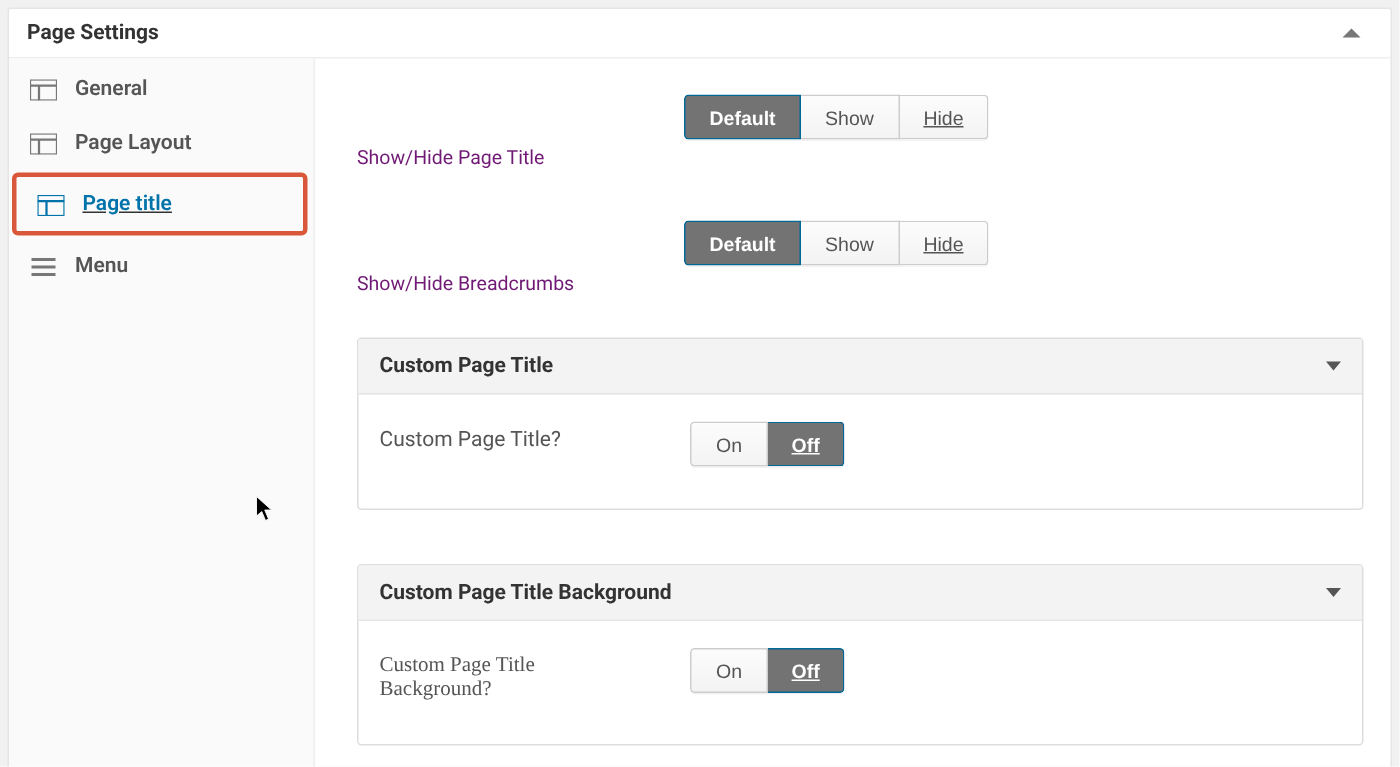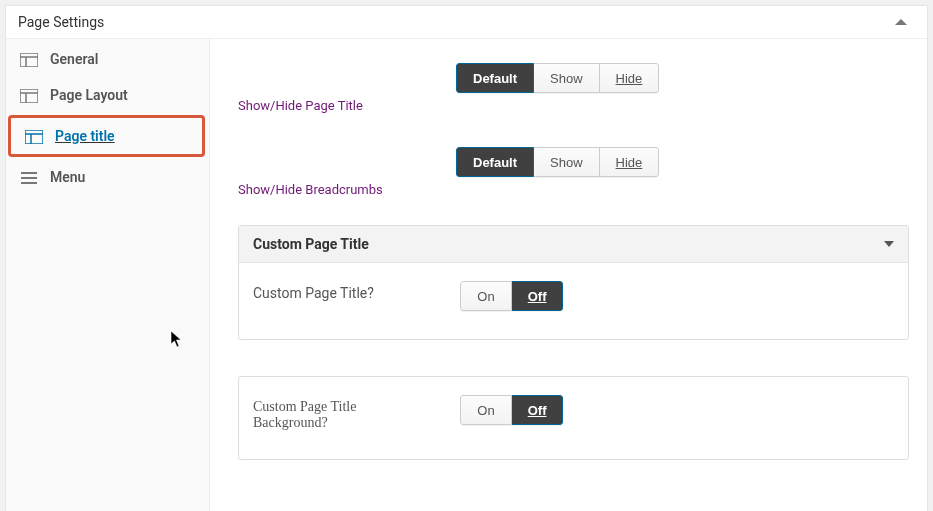--- a/index.html
+++ b/index.html
@@ -21,21 +21,21 @@
   .panel-header {
     display: flex;
     align-items: center;
     justify-content: space-between;
     padding: 8px 16px 8px 12px;
     border-bottom: 1px solid #eee;
     cursor: pointer;
   }
   .panel-header h3 {
     font-size: 14px;
-    font-weight: 400;
+    font-weight: 700;
     color: #333;
   }
   .caret-up {
     width: 0; height: 0;
     border-left: 6px solid transparent;
     border-right: 6px solid transparent;
     border-bottom: 6px solid #777;
     margin-right: 4px;
   }
   .panel-body {
@@ -102,21 +102,21 @@
     color: #555;
     font-size: 13px;
     padding: 6px 16px;
     cursor: pointer;
     margin: 0;
     line-height: 1;
     height: 30px;
   }
   .seg button + button { border-left: none; }
   .seg button.on {
-    background: #404040;
+    background: #737373;
     border-color: #006799;
     color: #fff;
     font-weight: 600;
   }
   .seg button:first-child { border-top-left-radius: 3px; border-bottom-left-radius: 3px; }
   .seg button:last-child { border-top-right-radius: 3px; border-bottom-right-radius: 3px; text-decoration: underline; }
 
   .accordion {
     border: 1px solid #ddd;
     border-radius: 3px;
@@ -243,20 +243,24 @@
         <div class="accordion-body">
           <span class="small-seg-label">Custom Page Title?</span>
           <div class="seg" style="display:inline-flex;">
             <button>On</button>
             <button class="on">Off</button>
           </div>
         </div>
       </div>
 
       <div class="accordion">
+        <div class="accordion-header">
+          <h4>Custom Page Title Background</h4>
+          <span class="caret-down"></span>
+        </div>
         <div class="accordion-body">
           <span class="small-seg-label" style="max-width:160px;font-family:Liberation Serif, serif;">Custom Page Title Background?</span>
           <div class="seg" style="display:inline-flex; margin-left:44px;">
             <button>On</button>
             <button class="on">Off</button>
           </div>
         </div>
       </div>
 
     </div>

